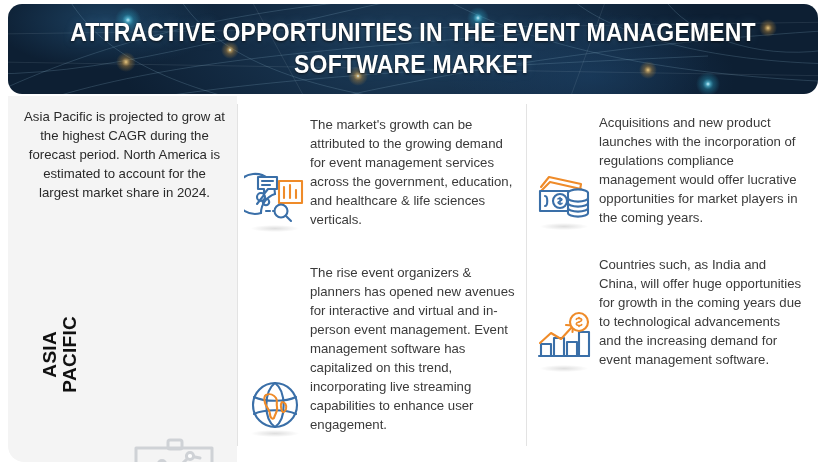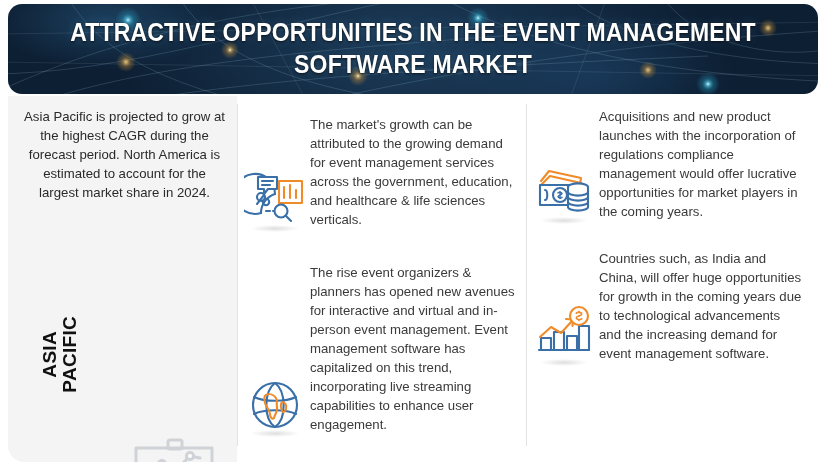--- a/index.html
+++ b/index.html
@@ -135,21 +135,21 @@
   .col-mid { flex: 0 0 288px; width: 288px; }
   .col-right { flex: 1 1 auto; }
 
   .item {
     display: flex;
     align-items: flex-end;
     padding: 0 8px 0 6px;
   }
   .item-mid-1 { margin-top: 8px; }
   .item-mid-2 { margin-top: 33px; }
-  .item-right-1 { }
+  .item-right-1 { margin-top: 6px; }
   .item-right-2 { margin-top: 27px; }
 
   .item-icon {
     flex: 0 0 auto;
     width: 62px;
     height: 58px;
     position: relative;
     margin-right: 4px;
   }
   .item-icon svg { display: block; }

